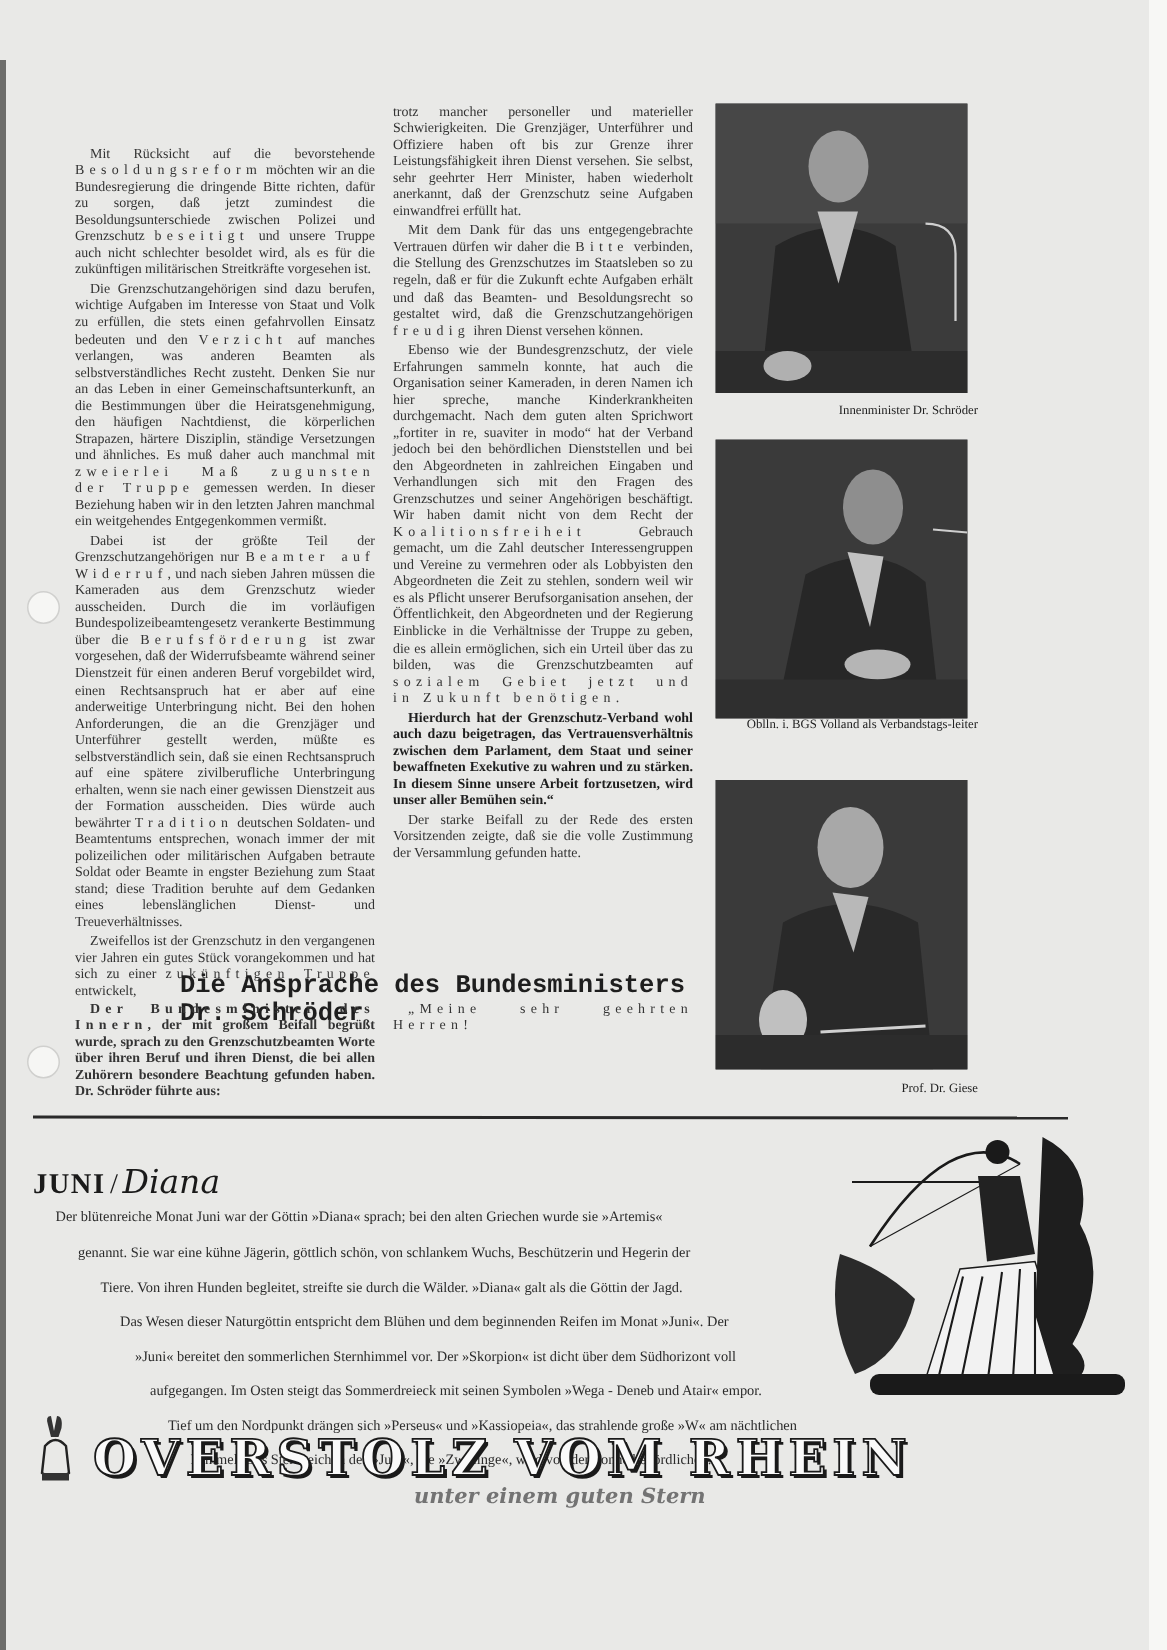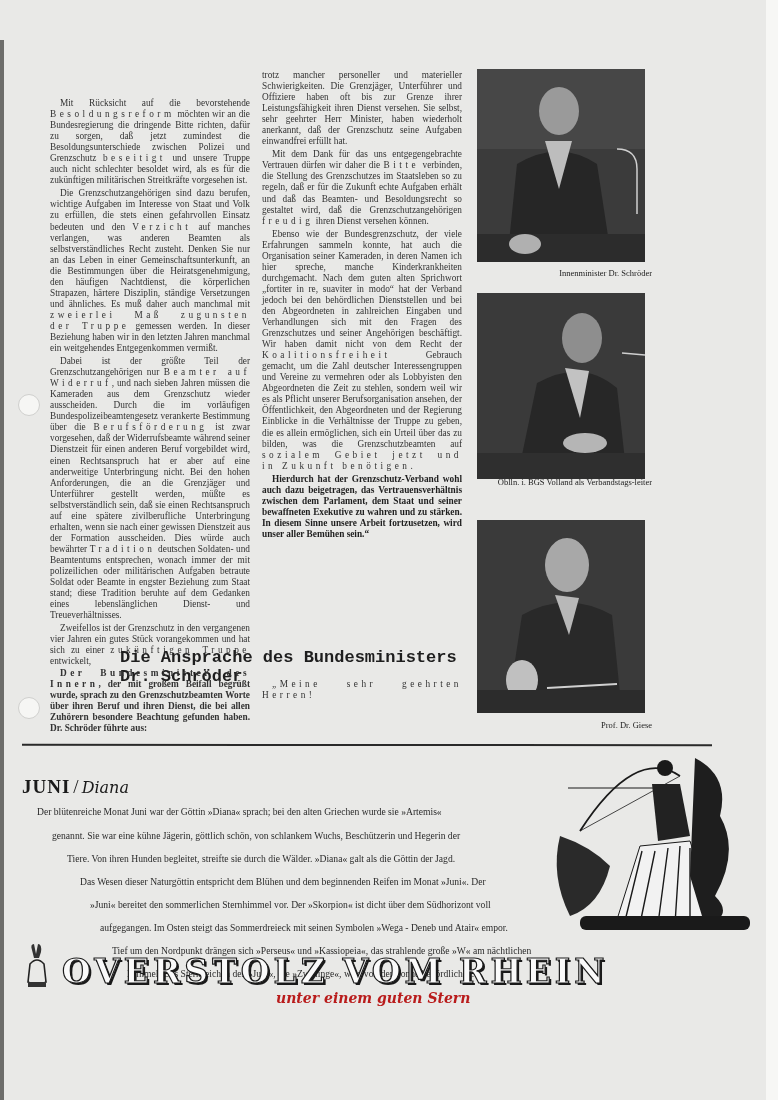--- a/index.html
+++ b/index.html
@@ -19,41 +19,41 @@
   .bold { font-weight: bold; color: #1e1e1e; }
 
   #col1 { left: 50px; top: 58px; width: 200px; margin-top: 40px; }
   #col2 { left: 262px; top: 70px; width: 200px; }
 
   .section-heading {
     position: absolute; left: 120px; top: 648px; width: 340px;
     font-family: Liberation Mono, monospace; font-weight: bold; font-size: 17px; color: #1e1e1e; text-align: left;
   }
   #col3 { left: 50px; top: 668px; width: 200px; font-weight: bold; }
-  #col4 { left: 262px; top: 668px; width: 200px; margin-top: 11px; }
+  #col4 { left: 262px; top: 668px; width: 200px; }
 
   .photo { position: absolute; left: 477px; width: 168px; background: #3a3a3a; overflow: hidden; }
   .photo svg { display: block; width: 100%; height: 100%; }
   .caption { position: absolute; left: 470px; width: 182px; text-align: right; font-family: "Liberation Serif", serif; font-weight: normal; font-size: 8.5px; line-height: 10px; color: #222; }
 
   .divider { position: absolute; left: 22px; top: 744px; width: 690px; height: 2px; background: #2a2a2a; transform: rotate(0.05deg); }
 
   .diana-title { position: absolute; left: 22px; top: 776px; font-family: "Liberation Serif", serif; font-size: 19px; color: #1a1a1a; }
   .diana-title .juni { font-weight: bold; letter-spacing: 1px; }
   .diana-title .slash { font-weight: normal; margin: 0 3px; }
-  .diana-title .script { font-style: italic; font-family: "DejaVu Serif", serif; font-size: 16px; }
+  .diana-title .script { font-style: italic; font-family: "DejaVu Serif", serif; font-size: 22px; }
 
   .diana-line { position: absolute; font-family: "Liberation Serif", serif; font-size: 9.6px; color: #2b2b2b; white-space: nowrap; }
 
   .illustration { position: absolute; left: 540px; top: 756px; width: 215px; height: 175px; }
 
   .brand { position: absolute; left: 62px; top: 952px; font-family: "DejaVu Serif", serif; font-weight: bold; font-size: 33px; letter-spacing: 4px; color: #fafafa;
     -webkit-text-stroke: 1.2px #1a1a1a; text-shadow: 2px 2px 0 #1a1a1a; white-space: nowrap; text-align: right; }
   .brand .gap { display: inline-block; width: 14px; }
-  .tagline { position: absolute; left: 276px; top: 990px; font-family: "DejaVu Serif", serif; font-weight: bold; font-style: italic; font-size: 14px; color: #b91c1c; }
+  .tagline { position: absolute; left: 276px; top: 990px; font-family: "DejaVu Serif", serif; font-weight: bold; font-style: italic; font-size: 14px; color: #737373; }
   .crest { position: absolute; left: 22px; top: 942px; width: 30px; height: 50px; }
 </style>
 </head>
 <body>
 
 <div class="page-edge-left"></div>
 <div class="page-edge-right"></div>
 <div class="punch-hole" style="top:394px"></div>
 <div class="punch-hole" style="top:697px"></div>
 
@@ -61,20 +61,21 @@
     <p><span>Mit Rücksicht auf die bevorstehende </span><span class="sp">Besoldungsreform</span><span> möchten wir an die Bundesregierung die dringende Bitte richten, dafür zu sorgen, daß jetzt zumindest die Besoldungsunterschiede zwischen Polizei und Grenzschutz </span><span class="sp">beseitigt</span><span> und unsere Truppe auch nicht schlechter besoldet wird, als es für die zukünftigen militärischen Streitkräfte vorgesehen ist.</span></p>
     <p><span>Die Grenzschutzangehörigen sind dazu berufen, wichtige Aufgaben im Interesse von Staat und Volk zu erfüllen, die stets einen gefahrvollen Einsatz bedeuten und den </span><span class="sp">Verzicht</span><span> auf manches verlangen, was anderen Beamten als selbstverständliches Recht zusteht. Denken Sie nur an das Leben in einer Gemeinschaftsunterkunft, an die Bestimmungen über die Heiratsgenehmigung, den häufigen Nachtdienst, die körperlichen Strapazen, härtere Disziplin, ständige Versetzungen und ähnliches. Es muß daher auch manchmal mit </span><span class="sp">zweierlei Maß zugunsten der Truppe</span><span> gemessen werden. In dieser Beziehung haben wir in den letzten Jahren manchmal ein weitgehendes Entgegenkommen vermißt.</span></p>
     <p><span>Dabei ist der größte Teil der Grenzschutzangehörigen nur </span><span class="sp">Beamter auf Widerruf</span><span>, und nach sieben Jahren müssen die Kameraden aus dem Grenzschutz wieder ausscheiden. Durch die im vorläufigen Bundespolizeibeamtengesetz verankerte Bestimmung über die </span><span class="sp">Berufsförderung</span><span> ist zwar vorgesehen, daß der Widerrufsbeamte während seiner Dienstzeit für einen anderen Beruf vorgebildet wird, einen Rechtsanspruch hat er aber auf eine anderweitige Unterbringung nicht. Bei den hohen Anforderungen, die an die Grenzjäger und Unterführer gestellt werden, müßte es selbstverständlich sein, daß sie einen Rechtsanspruch auf eine spätere zivilberufliche Unterbringung erhalten, wenn sie nach einer gewissen Dienstzeit aus der Formation ausscheiden. Dies würde auch bewährter </span><span class="sp">Tradition</span><span> deutschen Soldaten- und Beamtentums entsprechen, wonach immer der mit polizeilichen oder militärischen Aufgaben betraute Soldat oder Beamte in engster Beziehung zum Staat stand; diese Tradition beruhte auf dem Gedanken eines lebenslänglichen Dienst- und Treueverhältnisses.</span></p>
     <p><span>Zweifellos ist der Grenzschutz in den vergangenen vier Jahren ein gutes Stück vorangekommen und hat sich zu einer </span><span class="sp">zukünftigen Truppe</span><span> entwickelt,</span></p>
   </div>
 <div id="col2" class="col">
     <p style="text-indent: 0px;"><span>trotz mancher personeller und materieller Schwierigkeiten. Die Grenzjäger, Unterführer und Offiziere haben oft bis zur Grenze ihrer Leistungsfähigkeit ihren Dienst versehen. Sie selbst, sehr geehrter Herr Minister, haben wiederholt anerkannt, daß der Grenzschutz seine Aufgaben einwandfrei erfüllt hat.</span></p>
     <p><span>Mit dem Dank für das uns entgegengebrachte Vertrauen dürfen wir daher die </span><span class="sp">Bitte</span><span> verbinden, die Stellung des Grenzschutzes im Staatsleben so zu regeln, daß er für die Zukunft echte Aufgaben erhält und daß das Beamten- und Besoldungsrecht so gestaltet wird, daß die Grenzschutzangehörigen </span><span class="sp">freudig</span><span> ihren Dienst versehen können.</span></p>
     <p><span>Ebenso wie der Bundesgrenzschutz, der viele Erfahrungen sammeln konnte, hat auch die Organisation seiner Kameraden, in deren Namen ich hier spreche, manche Kinderkrankheiten durchgemacht. Nach dem guten alten Sprichwort „fortiter in re, suaviter in modo“ hat der Verband jedoch bei den behördlichen Dienststellen und bei den Abgeordneten in zahlreichen Eingaben und Verhandlungen sich mit den Fragen des Grenzschutzes und seiner Angehörigen beschäftigt. Wir haben damit nicht von dem Recht der </span><span class="sp">Koalitionsfreiheit</span><span> Gebrauch gemacht, um die Zahl deutscher Interessengruppen und Vereine zu vermehren oder als Lobbyisten den Abgeordneten die Zeit zu stehlen, sondern weil wir es als Pflicht unserer Berufsorganisation ansehen, der Öffentlichkeit, den Abgeordneten und der Regierung Einblicke in die Verhältnisse der Truppe zu geben, die es allein ermöglichen, sich ein Urteil über das zu bilden, was die Grenzschutzbeamten auf </span><span class="sp">sozialem Gebiet jetzt und in Zukunft benötigen</span><span>.</span></p>
     <p class="bold"><span>Hierdurch hat der Grenzschutz-Verband wohl auch dazu beigetragen, das Vertrauensverhältnis zwischen dem Parlament, dem Staat und seiner bewaffneten Exekutive zu wahren und zu stärken. In diesem Sinne unsere Arbeit fortzusetzen, wird unser aller Bemühen sein.“</span></p>
+    <p><span>Der starke Beifall zu der Rede des ersten Vorsitzenden zeigte, daß sie die volle Zustimmung der Versammlung gefunden hatte.</span></p>
   </div>
 
 <div class="section-heading">Die Ansprache des Bundesministers Dr. Schröder</div>
 
 <div id="col3" class="col">
     <p><span class="sp">Der Bundesminister des Innern</span><span>, der mit großem Beifall begrüßt wurde, sprach zu den Grenzschutzbeamten Worte über ihren Beruf und ihren Dienst, die bei allen Zuhörern besondere Beachtung gefunden haben. Dr. Schröder führte aus:</span></p>
   </div>
 <div id="col4" class="col">
     <p><span class="sp">„Meine sehr geehrten Herren!</span></p>
   </div>

